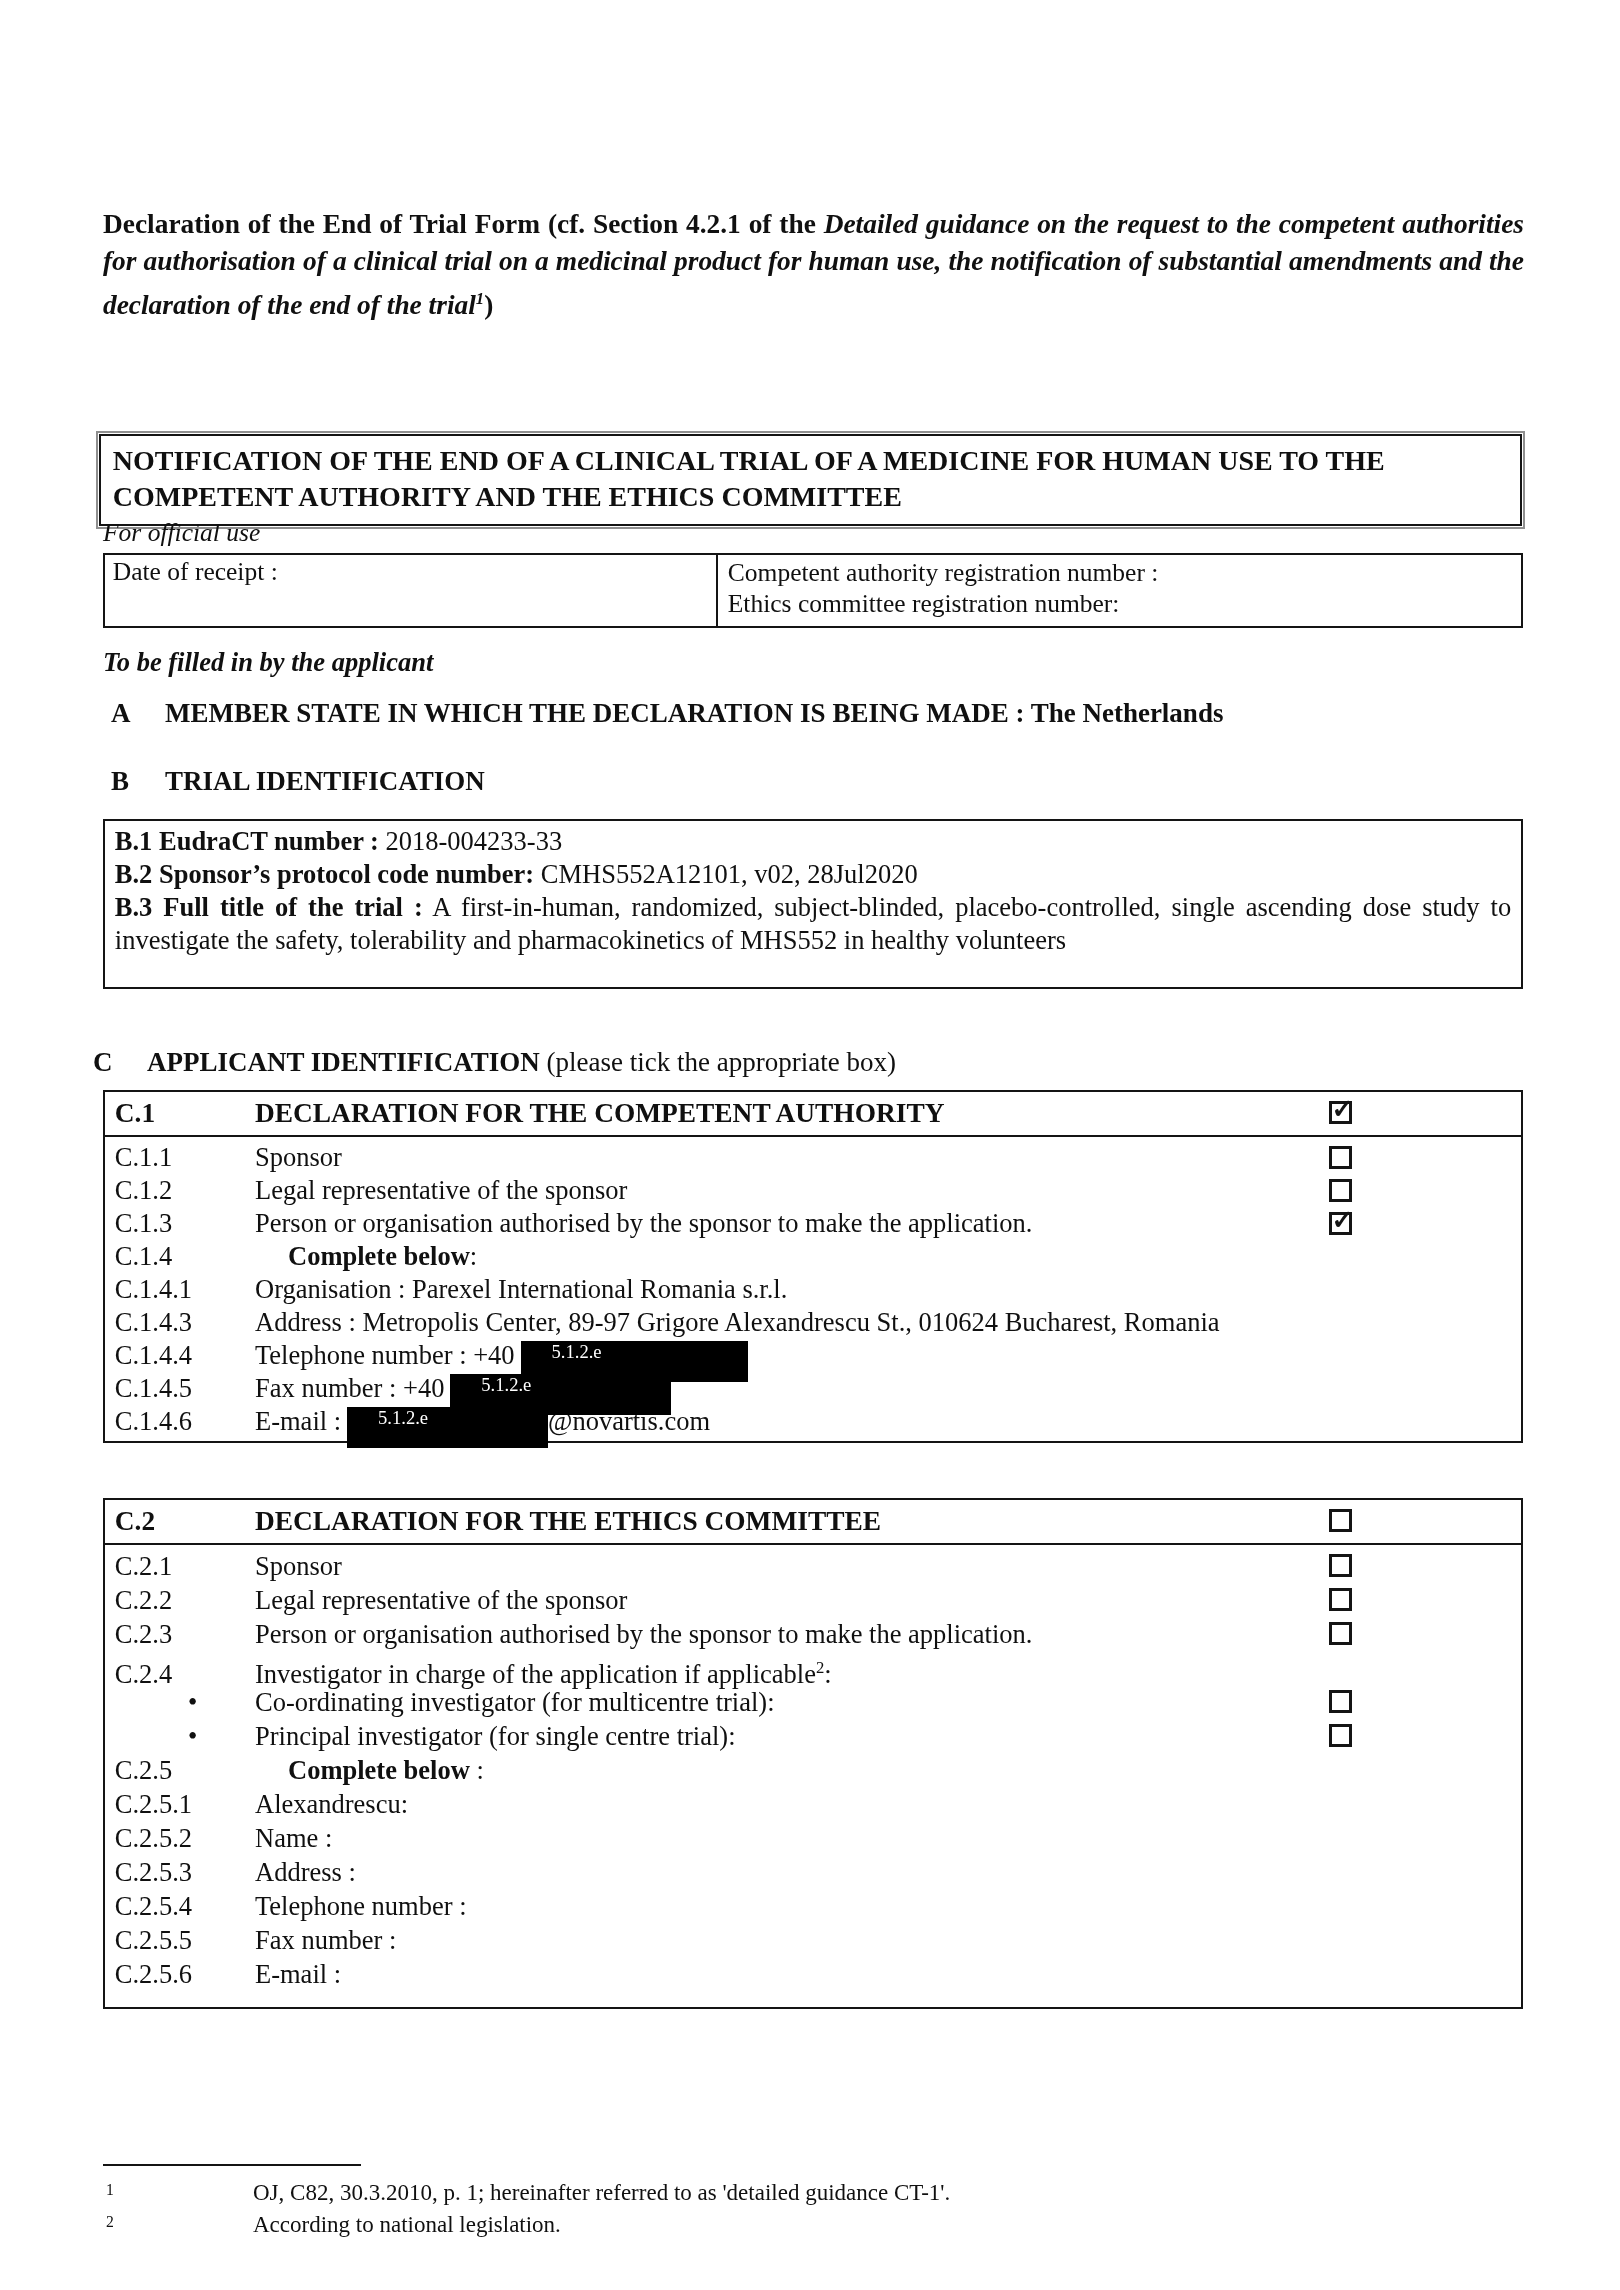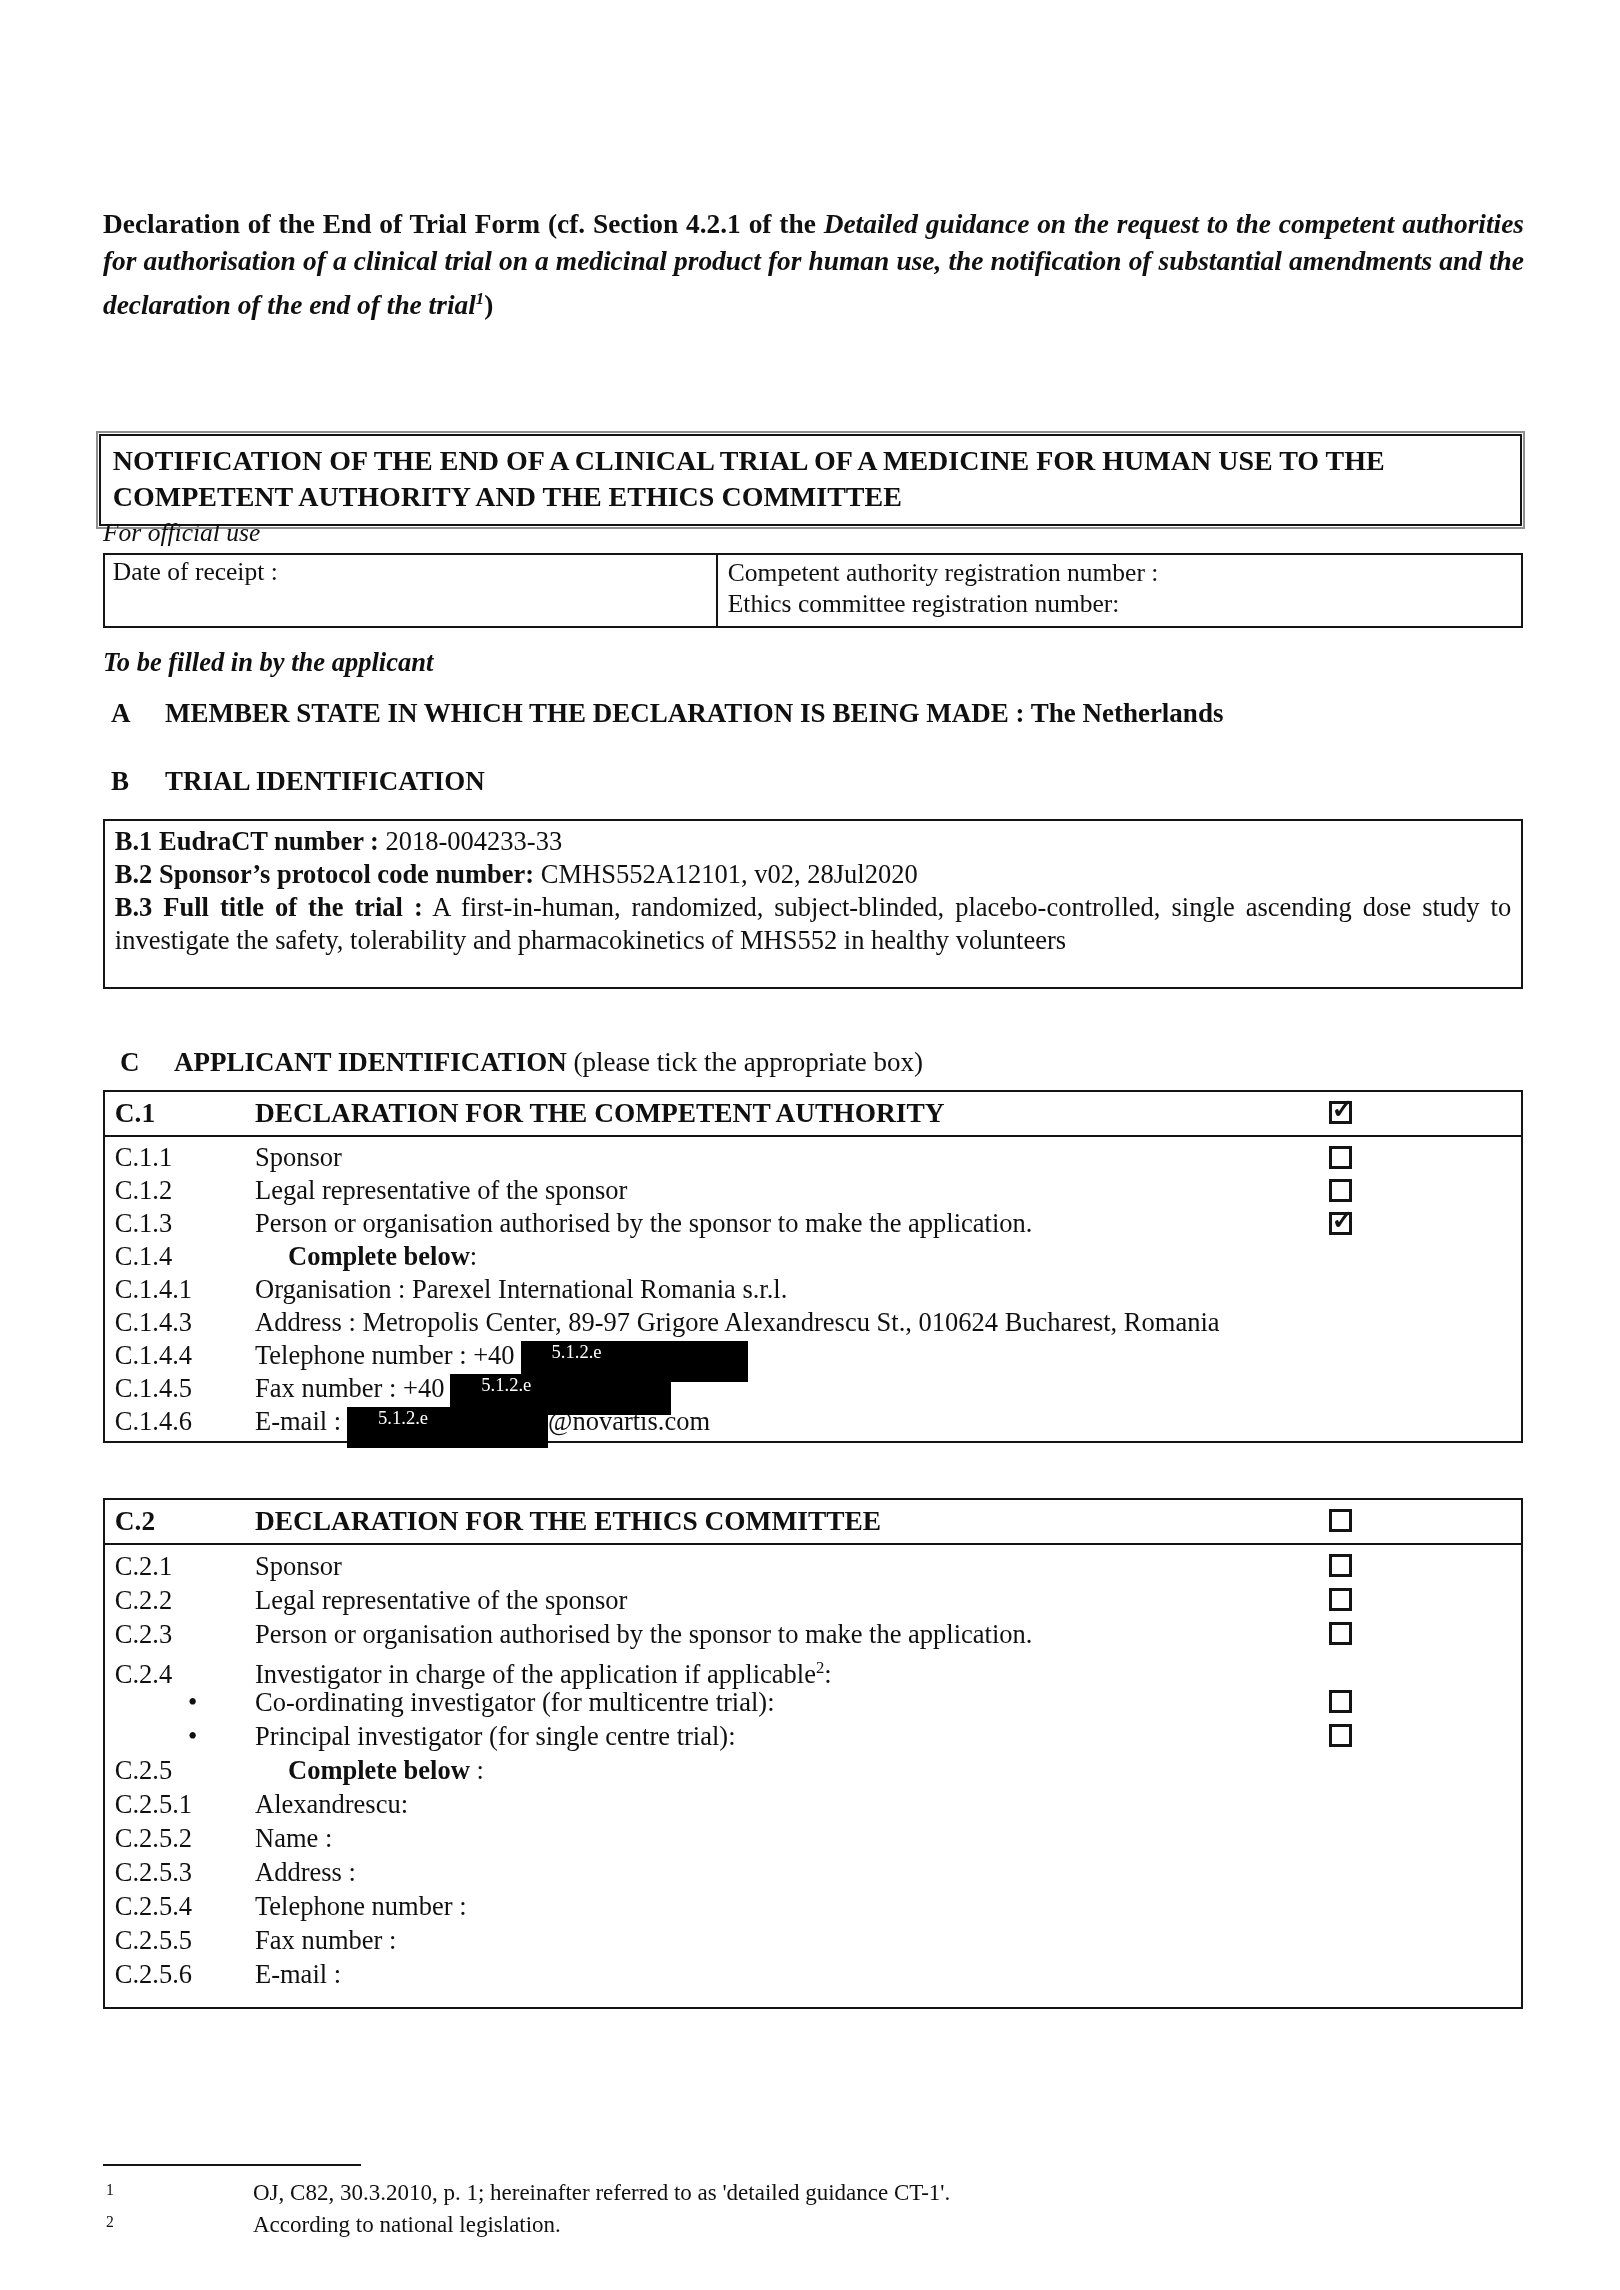--- a/index.html
+++ b/index.html
@@ -98,21 +98,21 @@
   <div class="abs sec-heading" style="left:111px;top:766px;">
     <span class="letter">B</span><span>TRIAL IDENTIFICATION</span>
   </div>
 
   <div class="abs b-box">
     <div><span class="bold">B.1 EudraCT number :</span><span> 2018-004233-33</span></div>
     <div><span class="bold">B.2 Sponsor’s protocol code number:</span><span> CMHS552A12101, v02, 28Jul2020</span></div>
     <div class="b-just"><span class="bold">B.3 Full title of the trial :</span><span> A first-in-human, randomized, subject-blinded, placebo-controlled, single ascending dose study to investigate the safety, tolerability and pharmacokinetics of MHS552 in healthy volunteers</span></div>
   </div>
 
-  <div class="abs sec-heading" style="left:120px;top:1047px;">
+  <div class="abs sec-heading" style="left:93px;top:1047px;">
     <span class="letter">C</span><span>APPLICANT IDENTIFICATION</span><span class="norm"> (please tick the appropriate box)</span>
   </div>
 
   <div class="abs c-table">
     <div class="c-header">
       <span class="num">C.1</span><span>DECLARATION FOR THE COMPETENT AUTHORITY</span>
       <span class="cb cb-h checked"></span>
     </div>
     <div class="c-body">
       <div class="crow">

